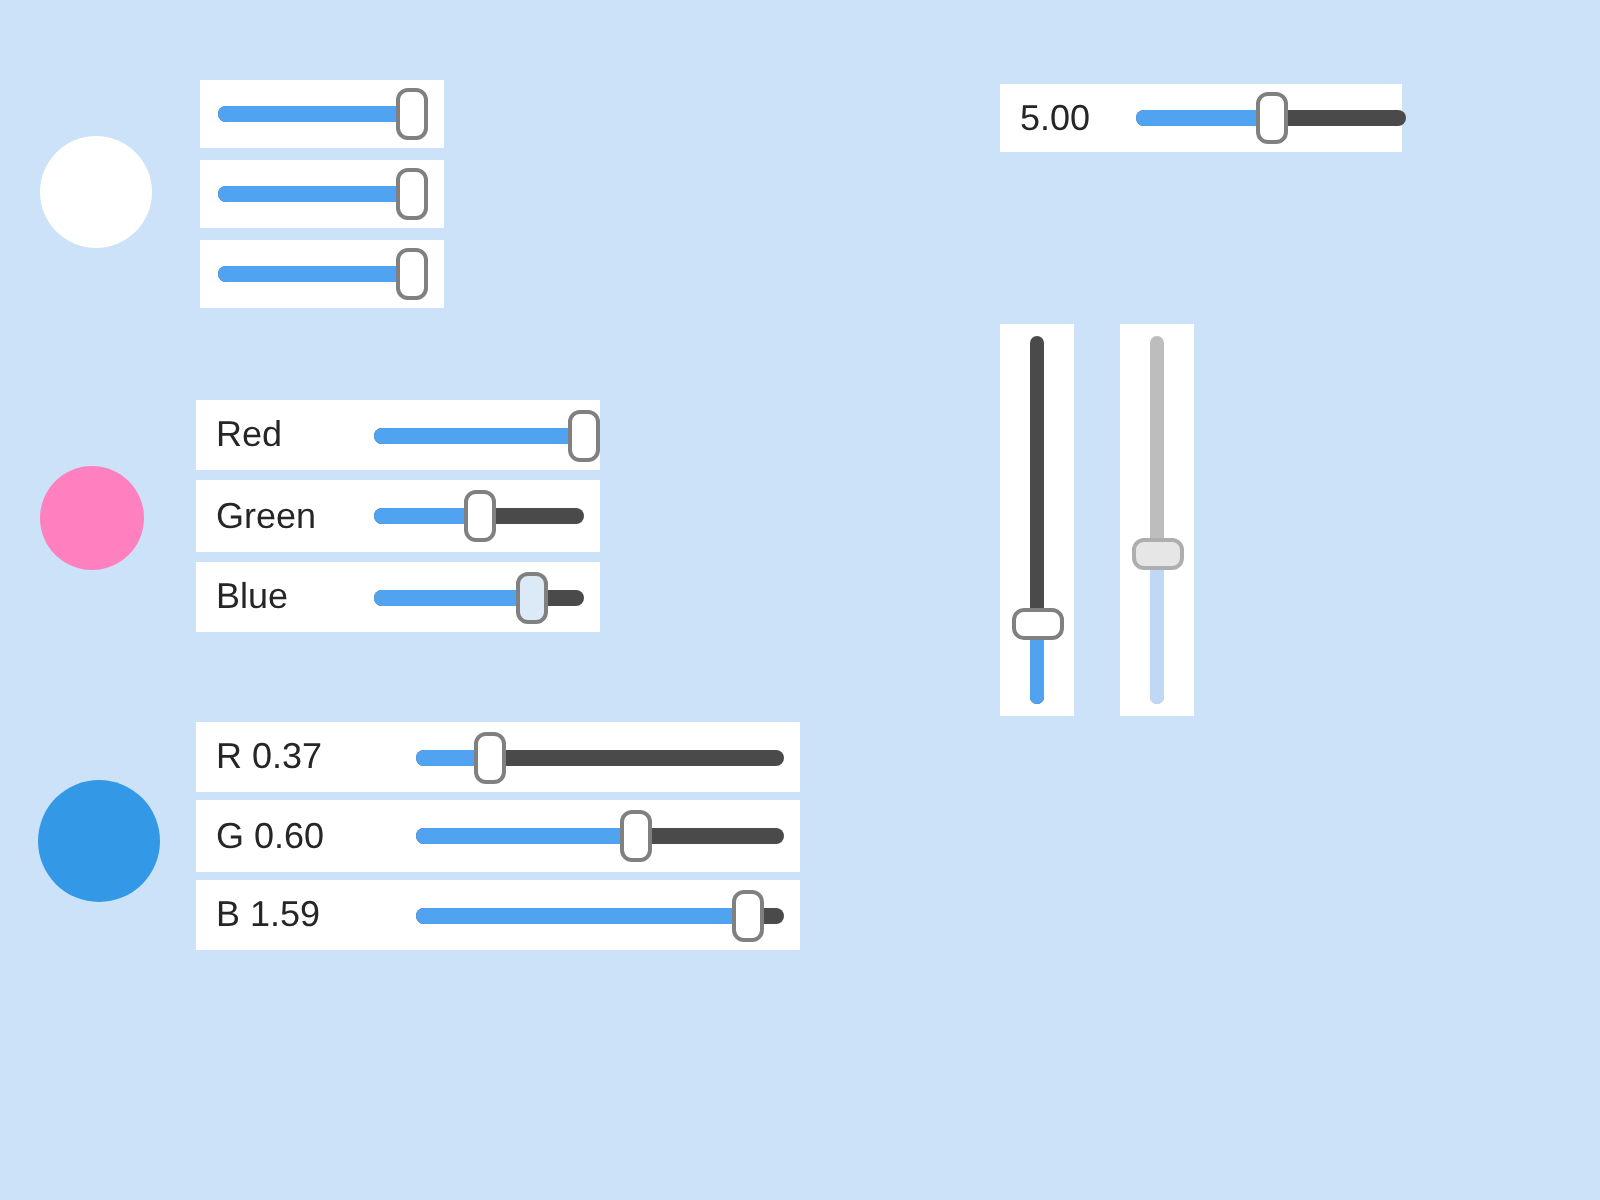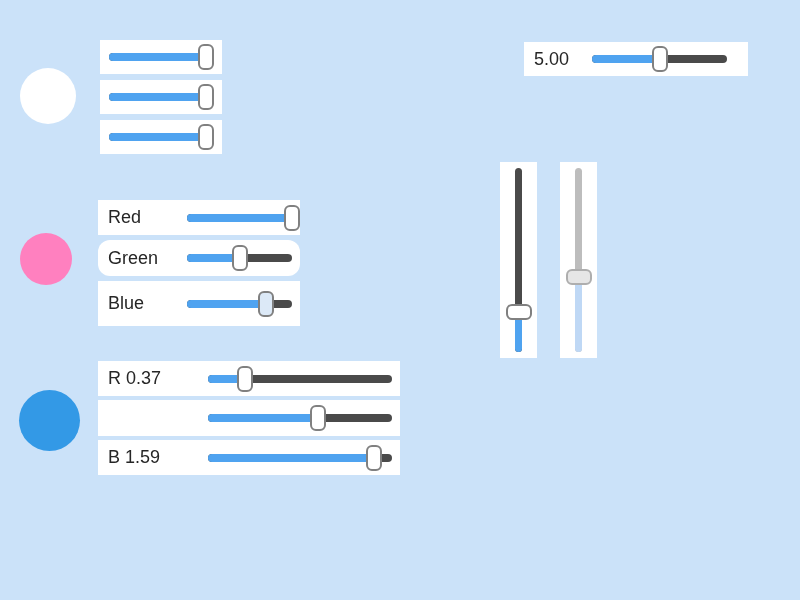--- a/index.html
+++ b/index.html
@@ -34,30 +34,30 @@
   }
   .thumb.active{background:var(--thumb-active,#dce9f7);}
 
   
   #s1a{left:100px;top:40px;width:122px;height:34px;}
   #s1b{left:100px;top:80px;width:122px;height:34px;}
   #s1c{left:100px;top:120px;width:122px;height:34px;}
   .g1 .track{left:9px;width:97px;}
 
   #s2a{left:98px;top:200px;width:202px;height:35px;text-align:center;}
-  #s2b{left:98px;top:240px;width:202px;height:36px;border-radius:12px;}
-  #s2c{left:98px;top:281px;width:202px;height:45px;}
+  #s2b{left:98px;top:240px;width:202px;height:36px;}
+  #s2c{left:98px;top:281px;width:202px;height:35px;}
   .g2 .track{left:89px;width:105px;}
 
   #s3a{left:98px;top:361px;width:302px;height:35px;}
   #s3b{left:98px;top:400px;width:302px;height:36px;}
   #s3c{left:98px;top:440px;width:302px;height:35px;}
   .g3 .track{left:110px;width:184px;}
 
-  #s4a{left:524px;top:42px;width:224px;height:34px;}
+  #s4a{left:500px;top:42px;width:201px;height:34px;}
   #s4b{left:500px;top:101px;width:210px;height:35px;}
   .g4 .track{left:68px;width:135px;}
 
   
   #s5a{left:500px;top:162px;width:37px;height:196px;}
   #s5b{left:560px;top:162px;width:37px;height:196px;}
   .vslider .track{left:15px;top:6px;width:7px;height:184px;transform:none;border-radius:3.5px;}
   .vslider .fill{left:0;right:0;top:auto;bottom:0;}
   .vslider .thumb{left:50%;top:auto;transform:translateX(-50%);width:26px;height:16px;}
 
@@ -118,20 +118,21 @@
   </div>
 
   <div class="panel g3" id="s3a">
     <span class="lbl">R 0.37</span>
     <div class="track">
       <div class="fill" style="width: 20%;"></div>
       <div class="thumb" style="left: calc(20% - 8px);"></div>
     </div>
   </div>
   <div class="panel g3" id="s3b">
+    <span class="lbl">G 0.60</span>
     <div class="track">
       <div class="fill" style="width: 60%;"></div>
       <div class="thumb" style="left: calc(60% - 8px);"></div>
     </div>
   </div>
   <div class="panel g3" id="s3c">
     <span class="lbl">B 1.59</span>
     <div class="track">
       <div class="fill" style="width: 90%;"></div>
       <div class="thumb" style="left: calc(90% - 8px);"></div>

